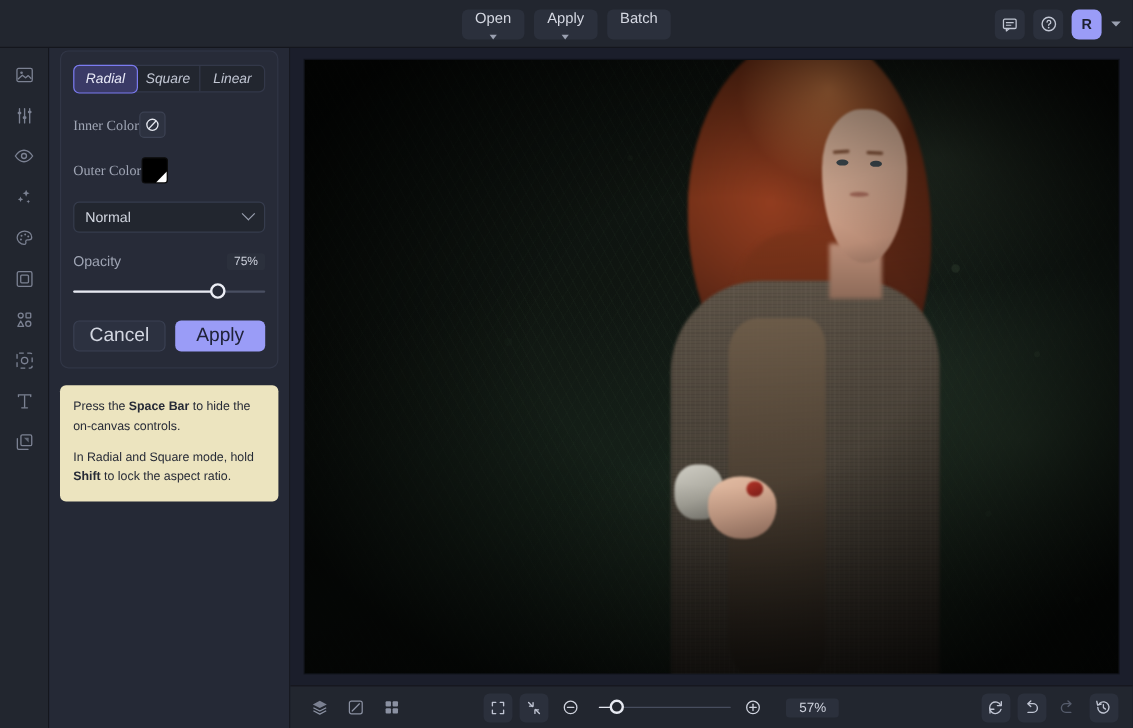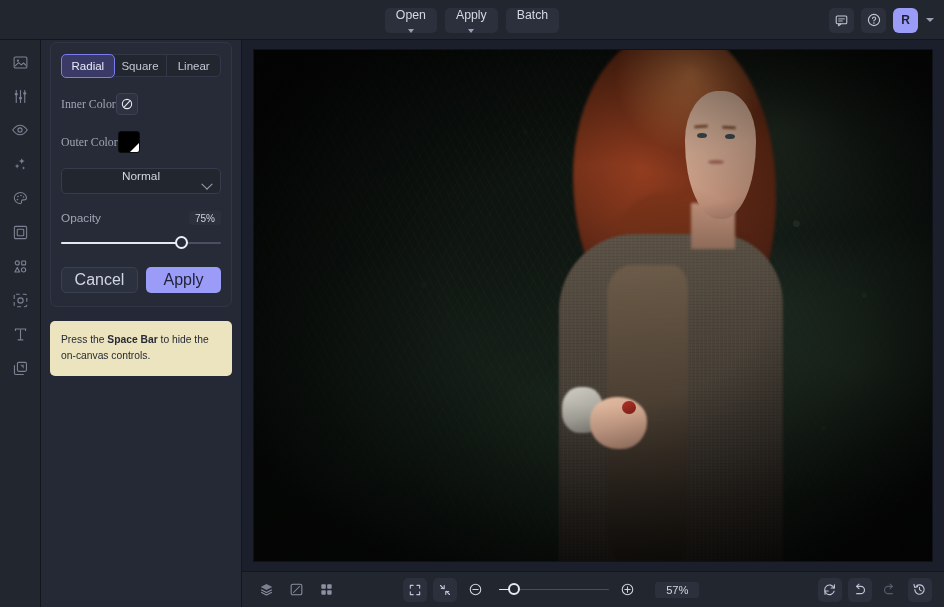--- a/index.html
+++ b/index.html
@@ -106,21 +106,21 @@
     margin: 2px 9px 0 9px; padding: 11px 10px 13px 10px;
     background: #272b38; border: 1px solid #313646; border-radius: 7px;
   }
 
   .segment {
     display: flex; height: 23px; border-radius: 5px; overflow: visible;
     background: #22262f; border: 1px solid #333849;
   }
   .seg {
     flex: 1; display: flex; align-items: center; justify-content: center;
-    font-size: 11.5px; color: #c2c7d4; border-right: 1px solid #333849;
+    font-size: 11.5px; color: #c2c7d4; border-right: 1px solid #333849; font-style: italic;
   }
   .seg:last-child { border-right: none; }
   .seg.active {
     background: #3a3a66; color: #e8e9f7; border: 1.5px solid #7b7bf0;
     border-radius: 5px; margin: -1.5px; z-index: 2;
   }
 
   .row {
     display: flex; align-items: center; justify-content: flex-start;
     margin-top: 16px;
@@ -138,21 +138,21 @@
   }
   .swatch-black::after {
     content: ""; position: absolute; right: 0; bottom: 0;
     border-left: 9px solid transparent; border-bottom: 9px solid #ffffff;
   }
 
   .select {
     margin-top: 15px; height: 26px; border-radius: 5px;
     background: #22262f; border: 1px solid #363c4d;
     display: flex; align-items: center; padding: 0 9px;
-    font-size: 11.8px; color: #d3d7e1; flex-direction: column;
+    font-size: 11.8px; color: #d3d7e1;
   }
   .select .caret2 {
     margin-left: auto; width: 8px; height: 8px;
     border-right: 1.6px solid #9aa0b0; border-bottom: 1.6px solid #9aa0b0;
     transform: rotate(45deg) translate(-2px,-2px);
   }
 
   .opacity-row {
     display: flex; align-items: center; justify-content: space-between;
     margin-top: 17px;
@@ -516,20 +516,23 @@
 
       <div class="btn-row">
         <div class="btn btn-cancel">Cancel</div>
         <div class="btn btn-apply">Apply</div>
       </div>
     </div>
 
     <div class="tip">
       <p>
         <span>Press the </span><b>Space Bar</b><span> to hide the on-canvas controls.</span>
+      </p>
+      <p>
+        <span>In Radial and Square mode, hold </span><b>Shift</b><span> to lock the aspect ratio.</span>
       </p>
     </div>
   </div>
 
   <div class="canvas-area">
     <div class="photo-frame">
       <div class="photo"></div>
       <div class="foliage"></div>
       <div class="hair"></div>
       <div class="hair-long"></div>

